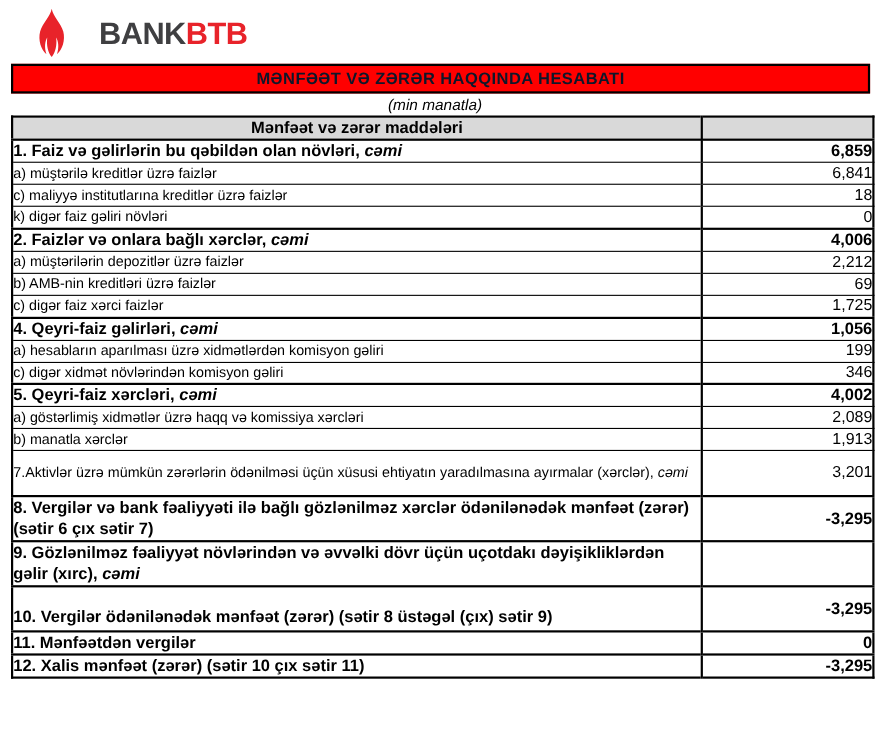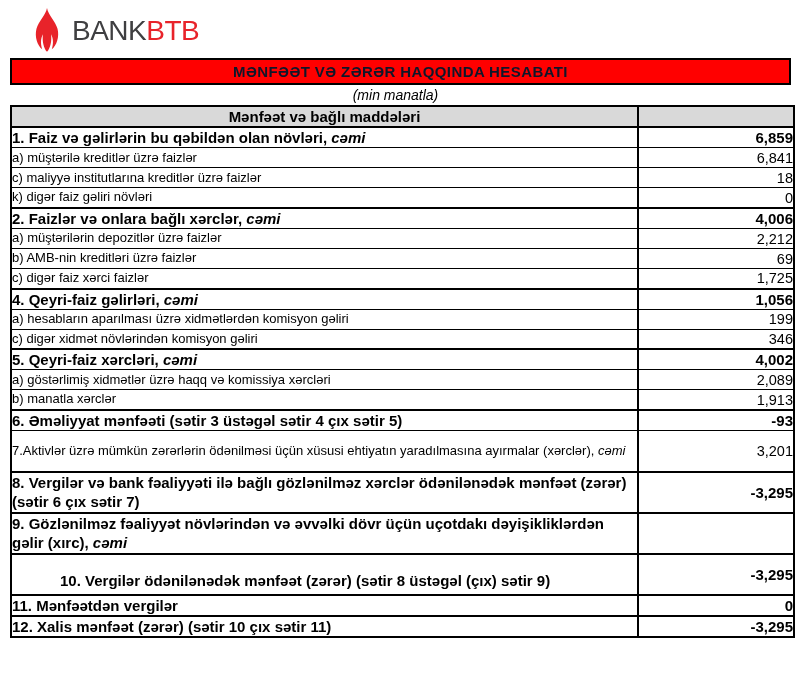--- a/index.html
+++ b/index.html
@@ -20,23 +20,23 @@
   }
   .page{position:relative;width:800px;height:673px;}
 
   
   .logo{
     display:flex;align-items:center;
     margin:6px 0 3px 28px;height:49px;
   }
   .flame{width:38px;height:48px;flex:0 0 auto;}
   .logo-text{
-    margin-left:6px;
+    margin-left:24px;
     font-size:28px;letter-spacing:-0.5px;
-    font-weight:400;line-height:1;
+    font-weight:700;line-height:1;
     color:var(--logo-dark);
     white-space:nowrap;
   }
   .logo-text .red{color:var(--logo-red);}
 
   
   .banner{
     margin:0 9px 0 10px;
     height:27px;
     background:var(--accent-red);
@@ -92,21 +92,21 @@
   }
   .value-cell{
     padding:0 4px 1px 2px;
     font-size:14.5px;
     text-align:right;vertical-align:middle;
     white-space:nowrap;
   }
   tr.bold .label-cell,
   tr.bold .value-cell{font-weight:bold;font-size:15px;}
   tr.bold td{border-top-width:2px;}
-  tr.label-bottom .label-cell{vertical-align:bottom;padding-bottom:3px;padding-left:48px;}
+  tr.label-bottom .label-cell{vertical-align:bottom;padding-bottom:3px;}
   .italic{font-style:italic;}
 </style>
 </head>
 <body>
 
 <div class="page">
 
   <div class="logo">
     <svg class="flame" viewBox="0 0 40 52" xmlns="http://www.w3.org/2000/svg" aria-hidden="true">
       <path fill="#e8232a" d="M20,1
@@ -128,21 +128,21 @@
 
   <div class="unit-note">(min manatla)</div>
 
   <table class="pl">
     <colgroup>
         <col class="c-label">
         <col class="c-value">
       </colgroup>
     <thead>
       <tr>
-        <th class="label-cell">Mənfəət və bağlı maddələri</th>
+        <th class="label-cell">Mənfəət və zərər maddələri</th>
         <th></th>
       </tr>
     </thead>
     <tbody>
         <tr class="bold">
       <td class="label-cell"><span>1. Faiz və gəlirlərin bu qəbildən olan növləri, </span><span class="italic">cəmi</span></td>
       <td class="value-cell">6,859</td>
     </tr>
         <tr>
       <td class="label-cell"><span>a) müştərilə kreditlər üzrə faizlər</span><span class="italic"></span></td>
@@ -189,24 +189,20 @@
       <td class="value-cell">4,002</td>
     </tr>
         <tr>
       <td class="label-cell"><span>a) göstərlimiş xidmətlər üzrə haqq və komissiya xərcləri</span><span class="italic"></span></td>
       <td class="value-cell">2,089</td>
     </tr>
         <tr>
       <td class="label-cell"><span>b) manatla xərclər</span><span class="italic"></span></td>
       <td class="value-cell">1,913</td>
     </tr>
-        <tr class="bold">
-      <td class="label-cell"><span>6. Əməliyyat mənfəəti (sətir 3 üstəgəl sətir 4 çıx sətir 5)</span><span class="italic"></span></td>
-      <td class="value-cell">-93</td>
-    </tr>
         <tr class="tall">
       <td class="label-cell"><span>7.Aktivlər üzrə mümkün zərərlərin ödənilməsi üçün xüsusi ehtiyatın yaradılmasına ayırmalar (xərclər), </span><span class="italic">cəmi</span></td>
       <td class="value-cell">3,201</td>
     </tr>
         <tr class="bold tall">
       <td class="label-cell"><span>8. Vergilər və bank fəaliyyəti ilə bağlı gözlənilməz xərclər ödənilənədək mənfəət (zərər) (sətir 6 çıx sətir 7)</span><span class="italic"></span></td>
       <td class="value-cell">-3,295</td>
     </tr>
         <tr class="bold tall">
       <td class="label-cell"><span>9. Gözlənilməz fəaliyyət növlərindən və əvvəlki dövr üçün uçotdakı dəyişikliklərdən gəlir (xırc), </span><span class="italic">cəmi</span></td>

